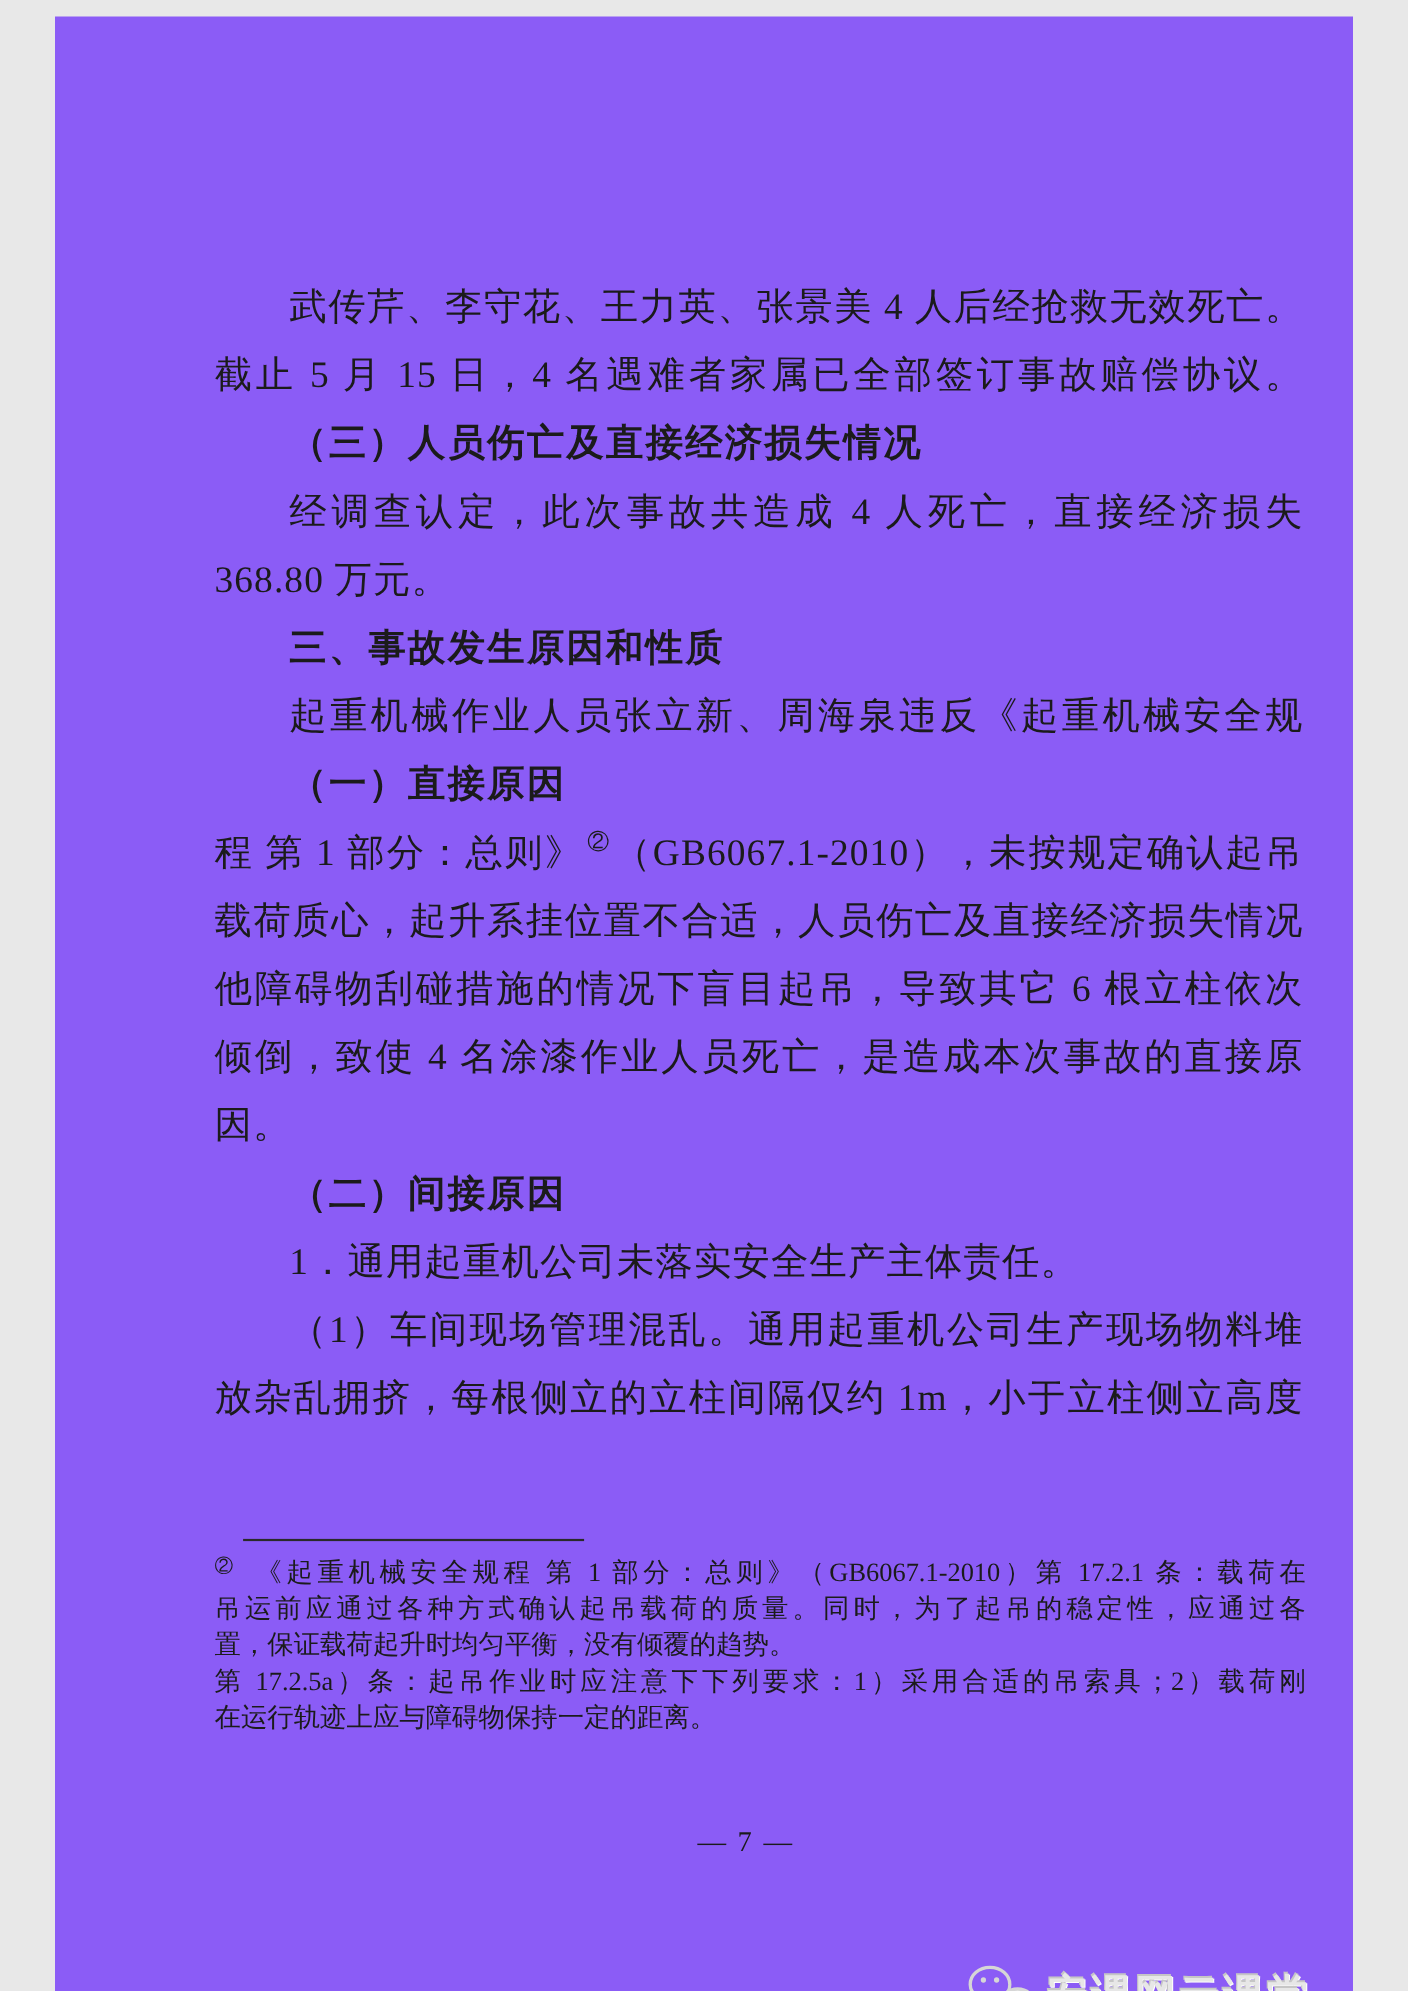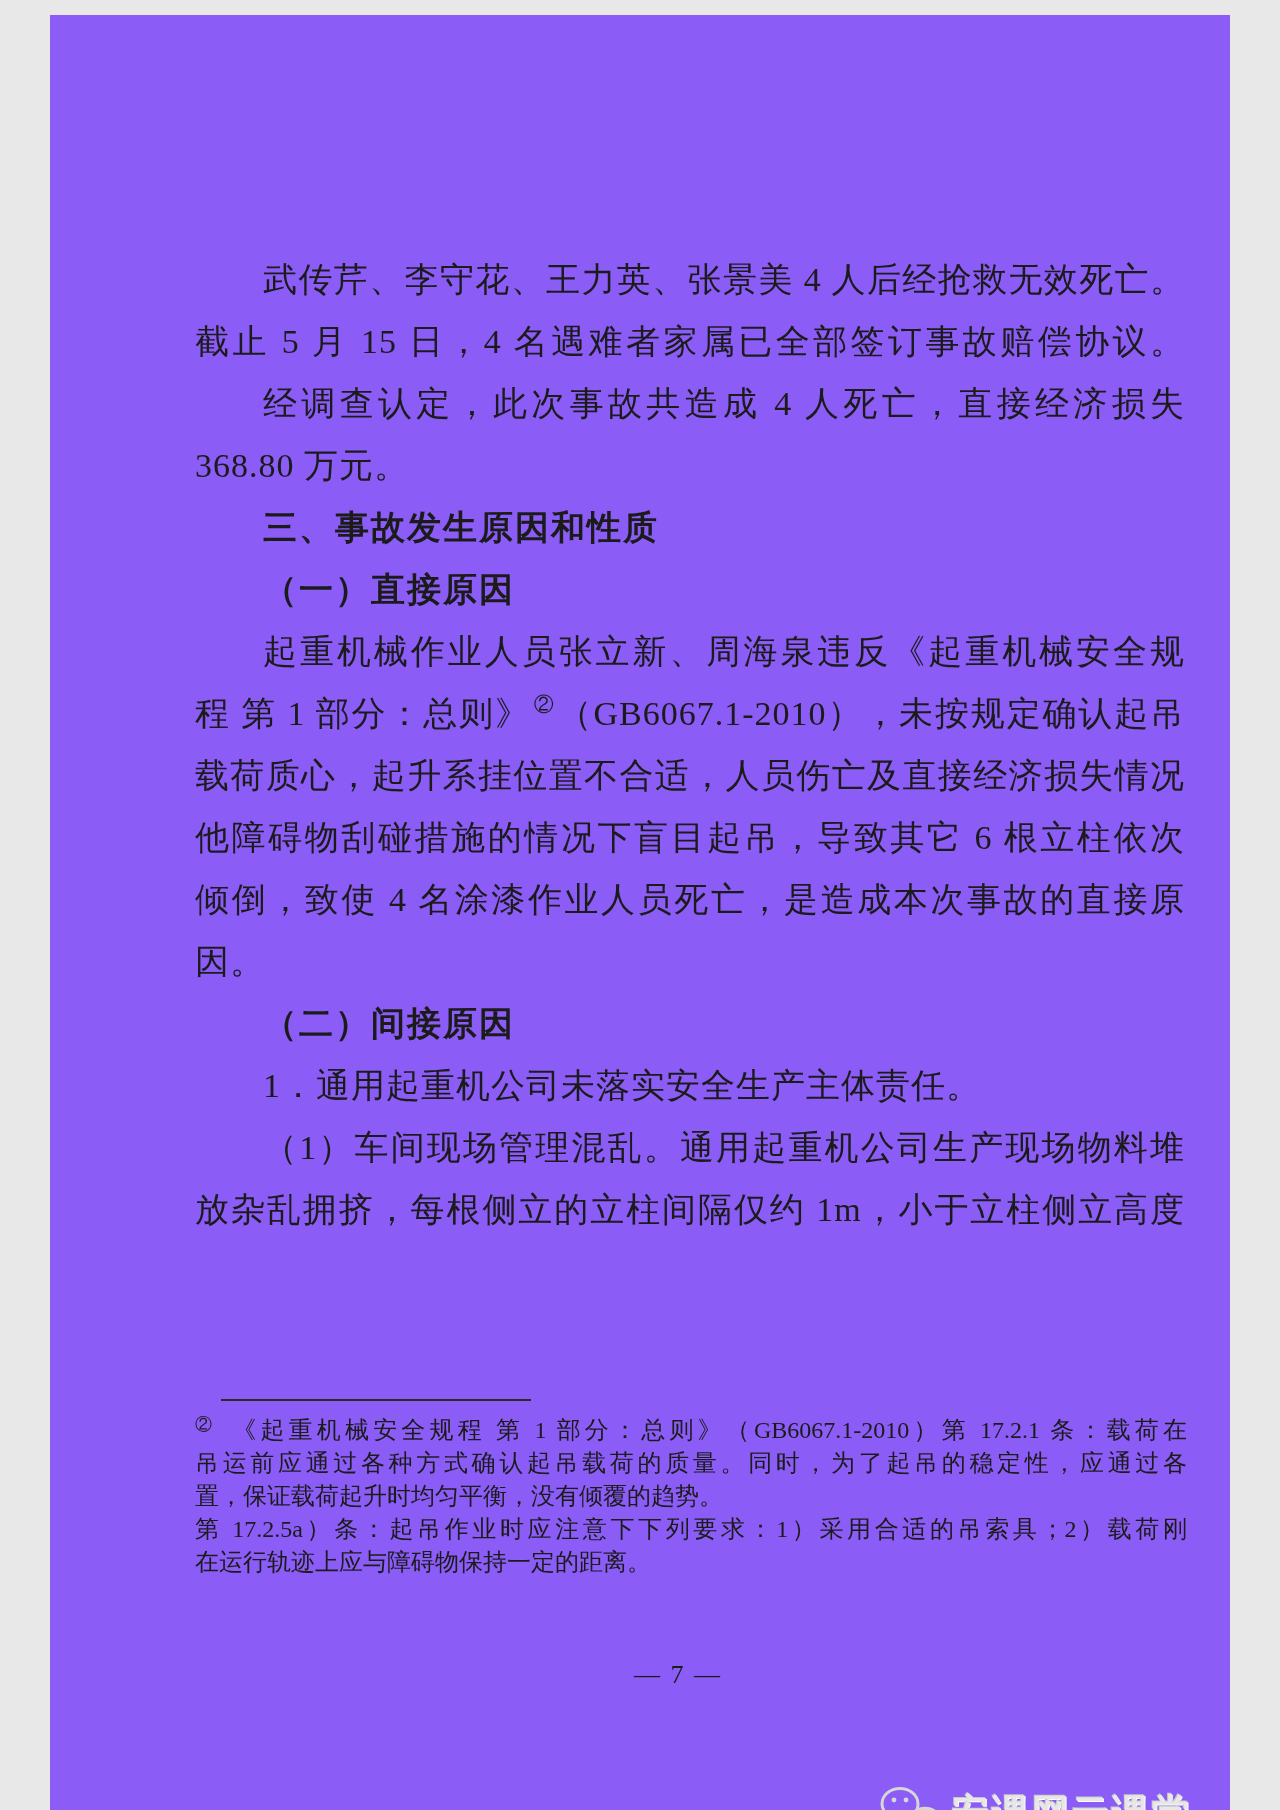--- a/index.html
+++ b/index.html
@@ -95,25 +95,26 @@
   }
 </style>
 </head>
 <body>
 
 <div class="page">
 
   <main class="doc">
     <p class="ln indent fill">武传芹、李守花、王力英、张景美 4 人后经抢救无效死亡。</p>
     <p class="ln fill">截止 5 月 15 日，4 名遇难者家属已全部签订事故赔偿协议。</p>
+    <p class="ln indent heading">（三）人员伤亡及直接经济损失情况</p>
     <p class="ln indent fill">经调查认定，此次事故共造成 4 人死亡，直接经济损失</p>
     <p class="ln">368.80 万元。</p>
     <p class="ln indent heading">三、事故发生原因和性质</p>
+    <p class="ln indent fill">起重机械作业人员张立新、周海泉违反《起重机械安全规</p>
     <p class="ln indent heading">（一）直接原因</p>
-    <p class="ln indent fill">起重机械作业人员张立新、周海泉违反《起重机械安全规</p>
     <p class="ln fill">
       <span>程 第 1 部分：总则》</span><span class="sup-ref">②</span><span>（GB6067.1-2010），未按规定确认起吊</span>
     </p>
     <p class="ln fill">载荷质心，起升系挂位置不合适，人员伤亡及直接经济损失情况</p>
     <p class="ln fill">他障碍物刮碰措施的情况下盲目起吊，导致其它 6 根立柱依次</p>
     <p class="ln fill">倾倒，致使 4 名涂漆作业人员死亡，是造成本次事故的直接原</p>
     <p class="ln">因。</p>
     <p class="ln indent heading">（二）间接原因</p>
     <p class="ln indent">1．通用起重机公司未落实安全生产主体责任。</p>
     <p class="ln indent fill">（1）车间现场管理混乱。通用起重机公司生产现场物料堆</p>

